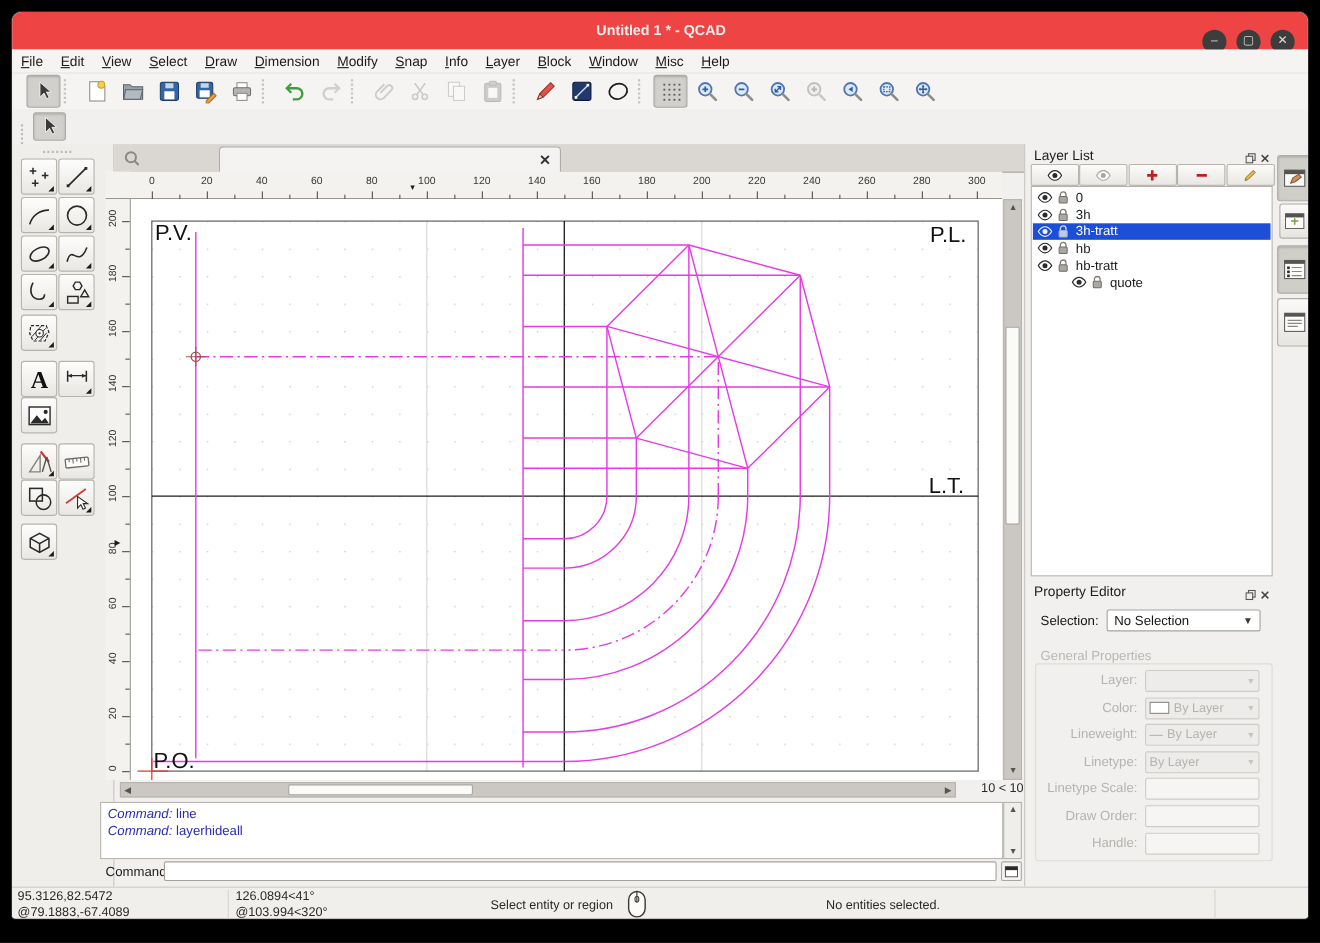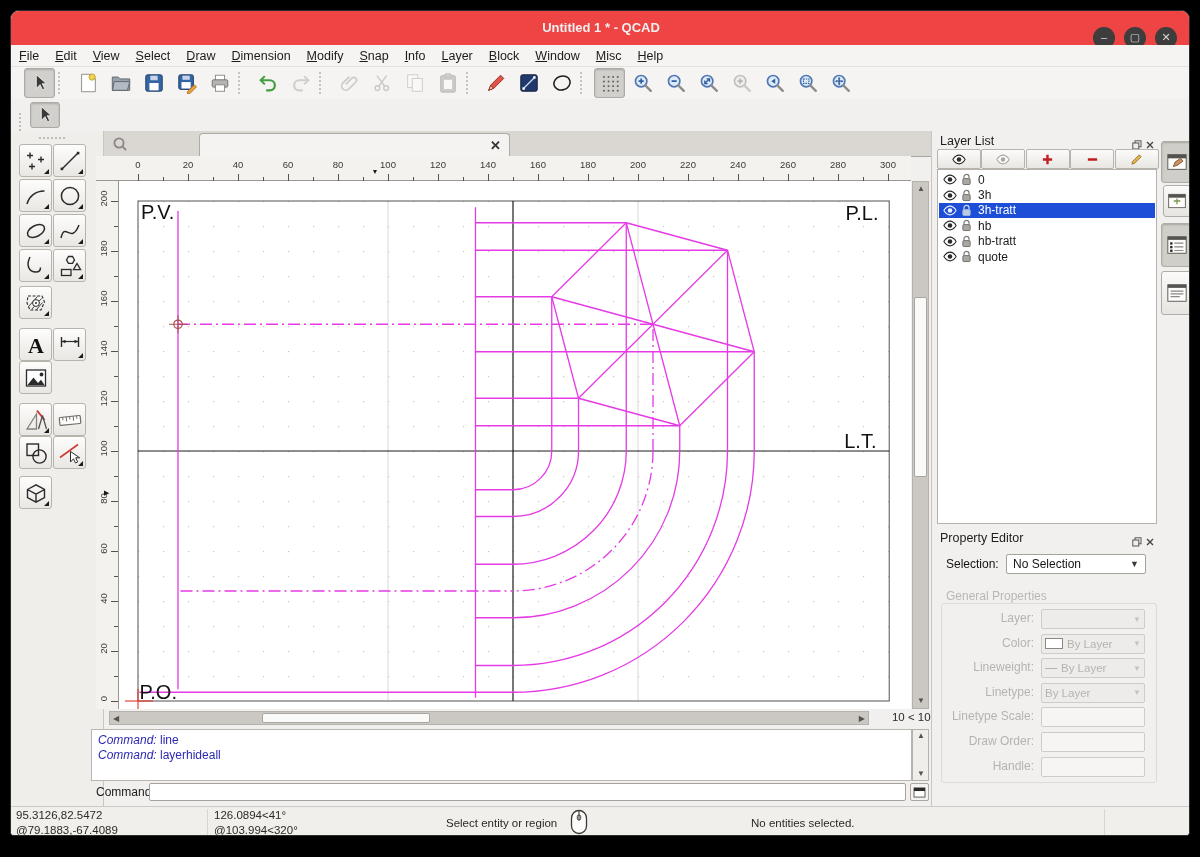--- a/index.html
+++ b/index.html
@@ -675,21 +675,21 @@
         <svg viewBox="0 0 16 12" width="14" height="11">
           <path d="M1 6C3.2 2.4 5.4 1 8 1s4.8 1.4 7 5c-2.2 3.6-4.4 5-7 5S3.2 9.6 1 6z" fill="#fff" stroke="#2b2b2b" stroke-width="1.2"></path>
           <circle cx="8" cy="6" r="2.6" fill="#2b2b2b"></circle>
         </svg>
         <svg viewBox="0 0 12 14" width="11" height="13">
           <path d="M3.2 6V4.2a2.8 2.8 0 0 1 5.6 0V6" fill="none" stroke="#7d7b78" stroke-width="1.3"></path>
           <rect x="2" y="6" width="8" height="6.5" rx="1" fill="#aaa7a3" stroke="#6f6d6a"></rect>
         </svg>
         <span style="margin-left:6px;">hb-tratt</span>
       </div>
-      <div class="lrow" style="top: 79px;">
+      <div class="lrow" style="top: 79px; padding-left: 31px;">
         <svg viewBox="0 0 16 12" width="14" height="11">
           <path d="M1 6C3.2 2.4 5.4 1 8 1s4.8 1.4 7 5c-2.2 3.6-4.4 5-7 5S3.2 9.6 1 6z" fill="#fff" stroke="#2b2b2b" stroke-width="1.2"></path>
           <circle cx="8" cy="6" r="2.6" fill="#2b2b2b"></circle>
         </svg>
         <svg viewBox="0 0 12 14" width="11" height="13">
           <path d="M3.2 6V4.2a2.8 2.8 0 0 1 5.6 0V6" fill="none" stroke="#7d7b78" stroke-width="1.3"></path>
           <rect x="2" y="6" width="8" height="6.5" rx="1" fill="#aaa7a3" stroke="#6f6d6a"></rect>
         </svg>
         <span style="margin-left:6px;">quote</span>
       </div>

